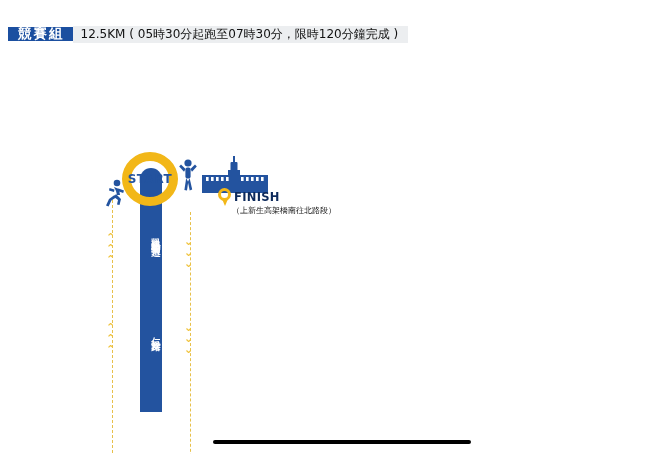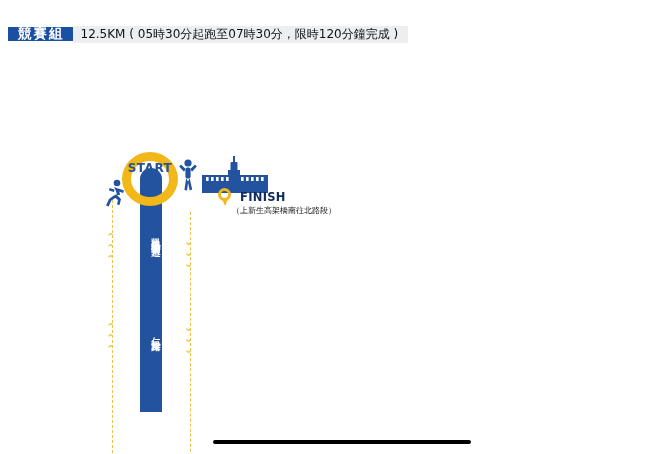--- a/index.html
+++ b/index.html
@@ -102,42 +102,42 @@
   }
   .chev-down{flex-direction:column;}
 
   
   .start-oval{
     position:absolute;left:122px;top:12px;
     width:56px;height:54px;
     border:9px solid #f2b718;
     border-radius:50%;
     box-sizing:border-box;
-    display:flex;align-items:flex-start;justify-content:center;
+    display:flex;align-items:center;justify-content:center;
   }
   .start-oval .txt{
     color:#23539f;font-size:12px;font-weight:bold;letter-spacing:.5px;
   }
 
   
   .finish-pin{
     position:absolute;left:218px;top:48px;
     width:14px;height:18px;
   }
   .finish-pin .head{
     width:13px;height:13px;border:3.5px solid #f2b718;border-radius:50%;
     box-sizing:border-box;
   }
   .finish-pin .tail{
     width:0;height:0;margin:-2px auto 0 auto;
     border-left:3px solid transparent;border-right:3px solid transparent;
     border-top:7px solid #f2b718;
   }
   .finish-label{
-    position:absolute;left:240px;top:50px;
+    position:absolute;left:234px;top:50px;
     color:#0d2a5c;font-size:11.5px;font-weight:bold;letter-spacing:.3px;
   }
   .finish-sub{
     position:absolute;left:232px;top:65px;
     color:#111111;font-size:8px;letter-spacing:0px;white-space:nowrap;
   }
   .turn-label{
     position:absolute;left:531px;top:368px;
     color:#111111;font-size:8.6px;font-weight:bold;
     writing-mode:vertical-rl;text-orientation:upright;

